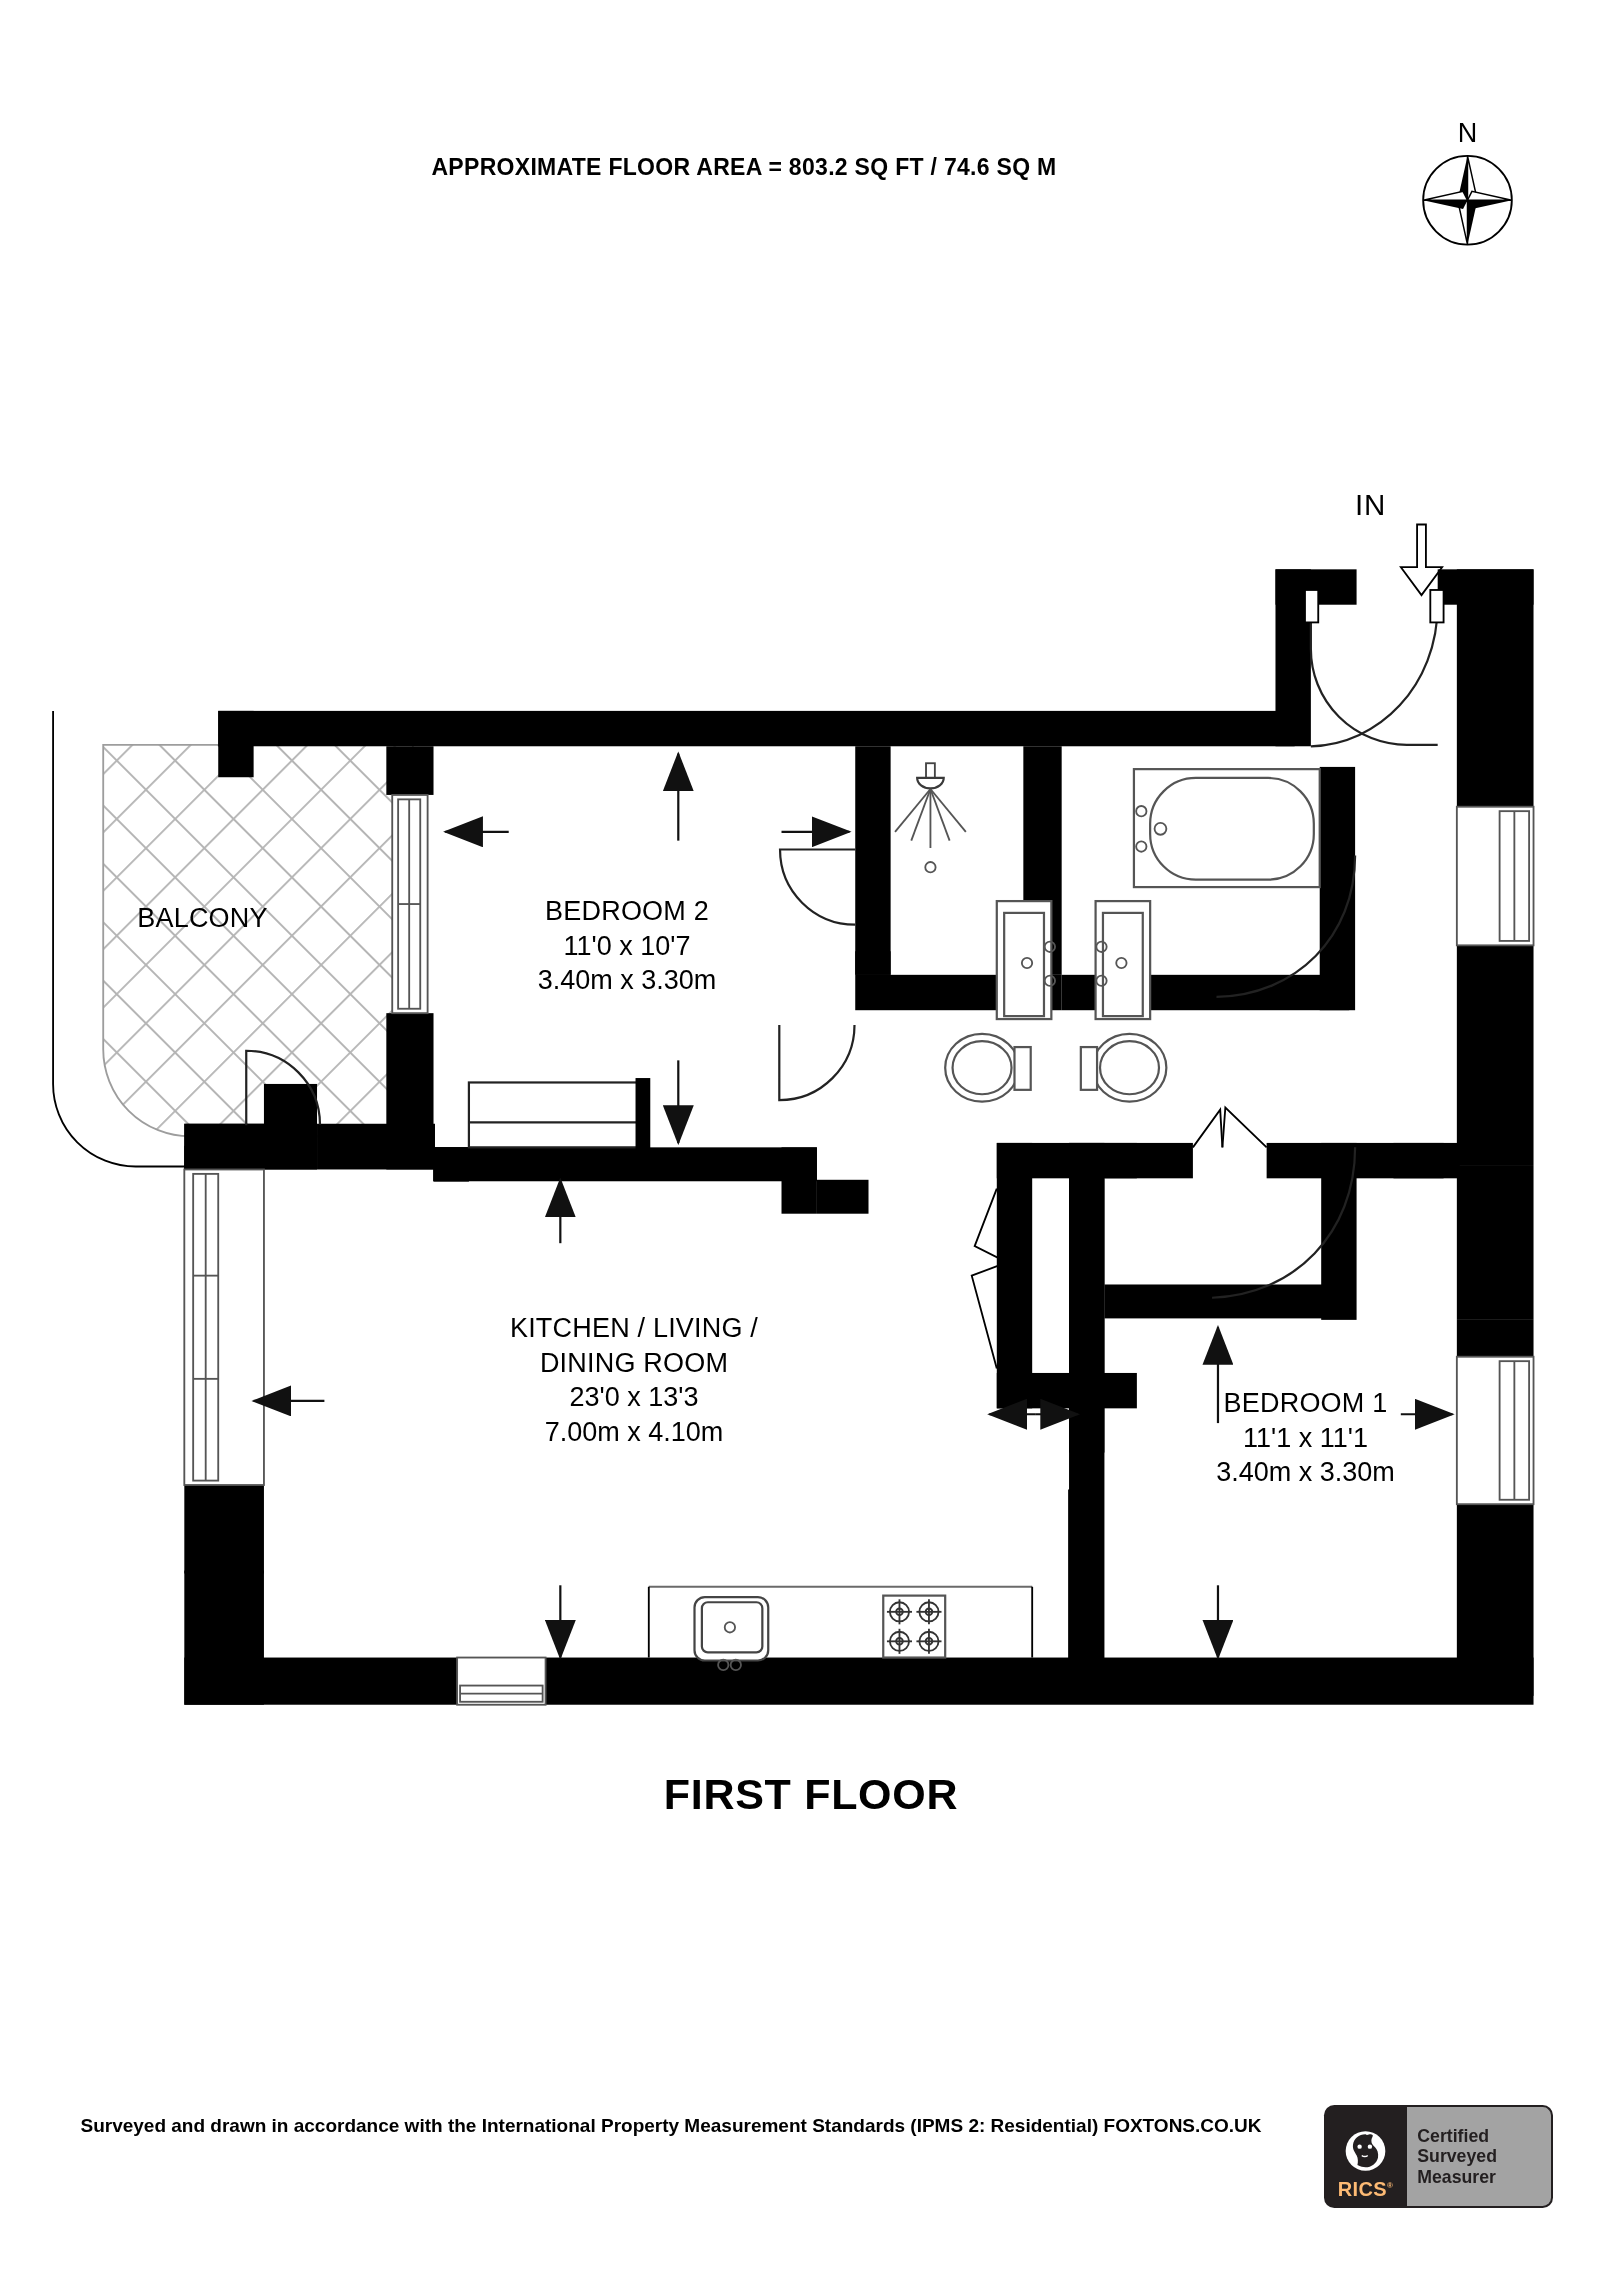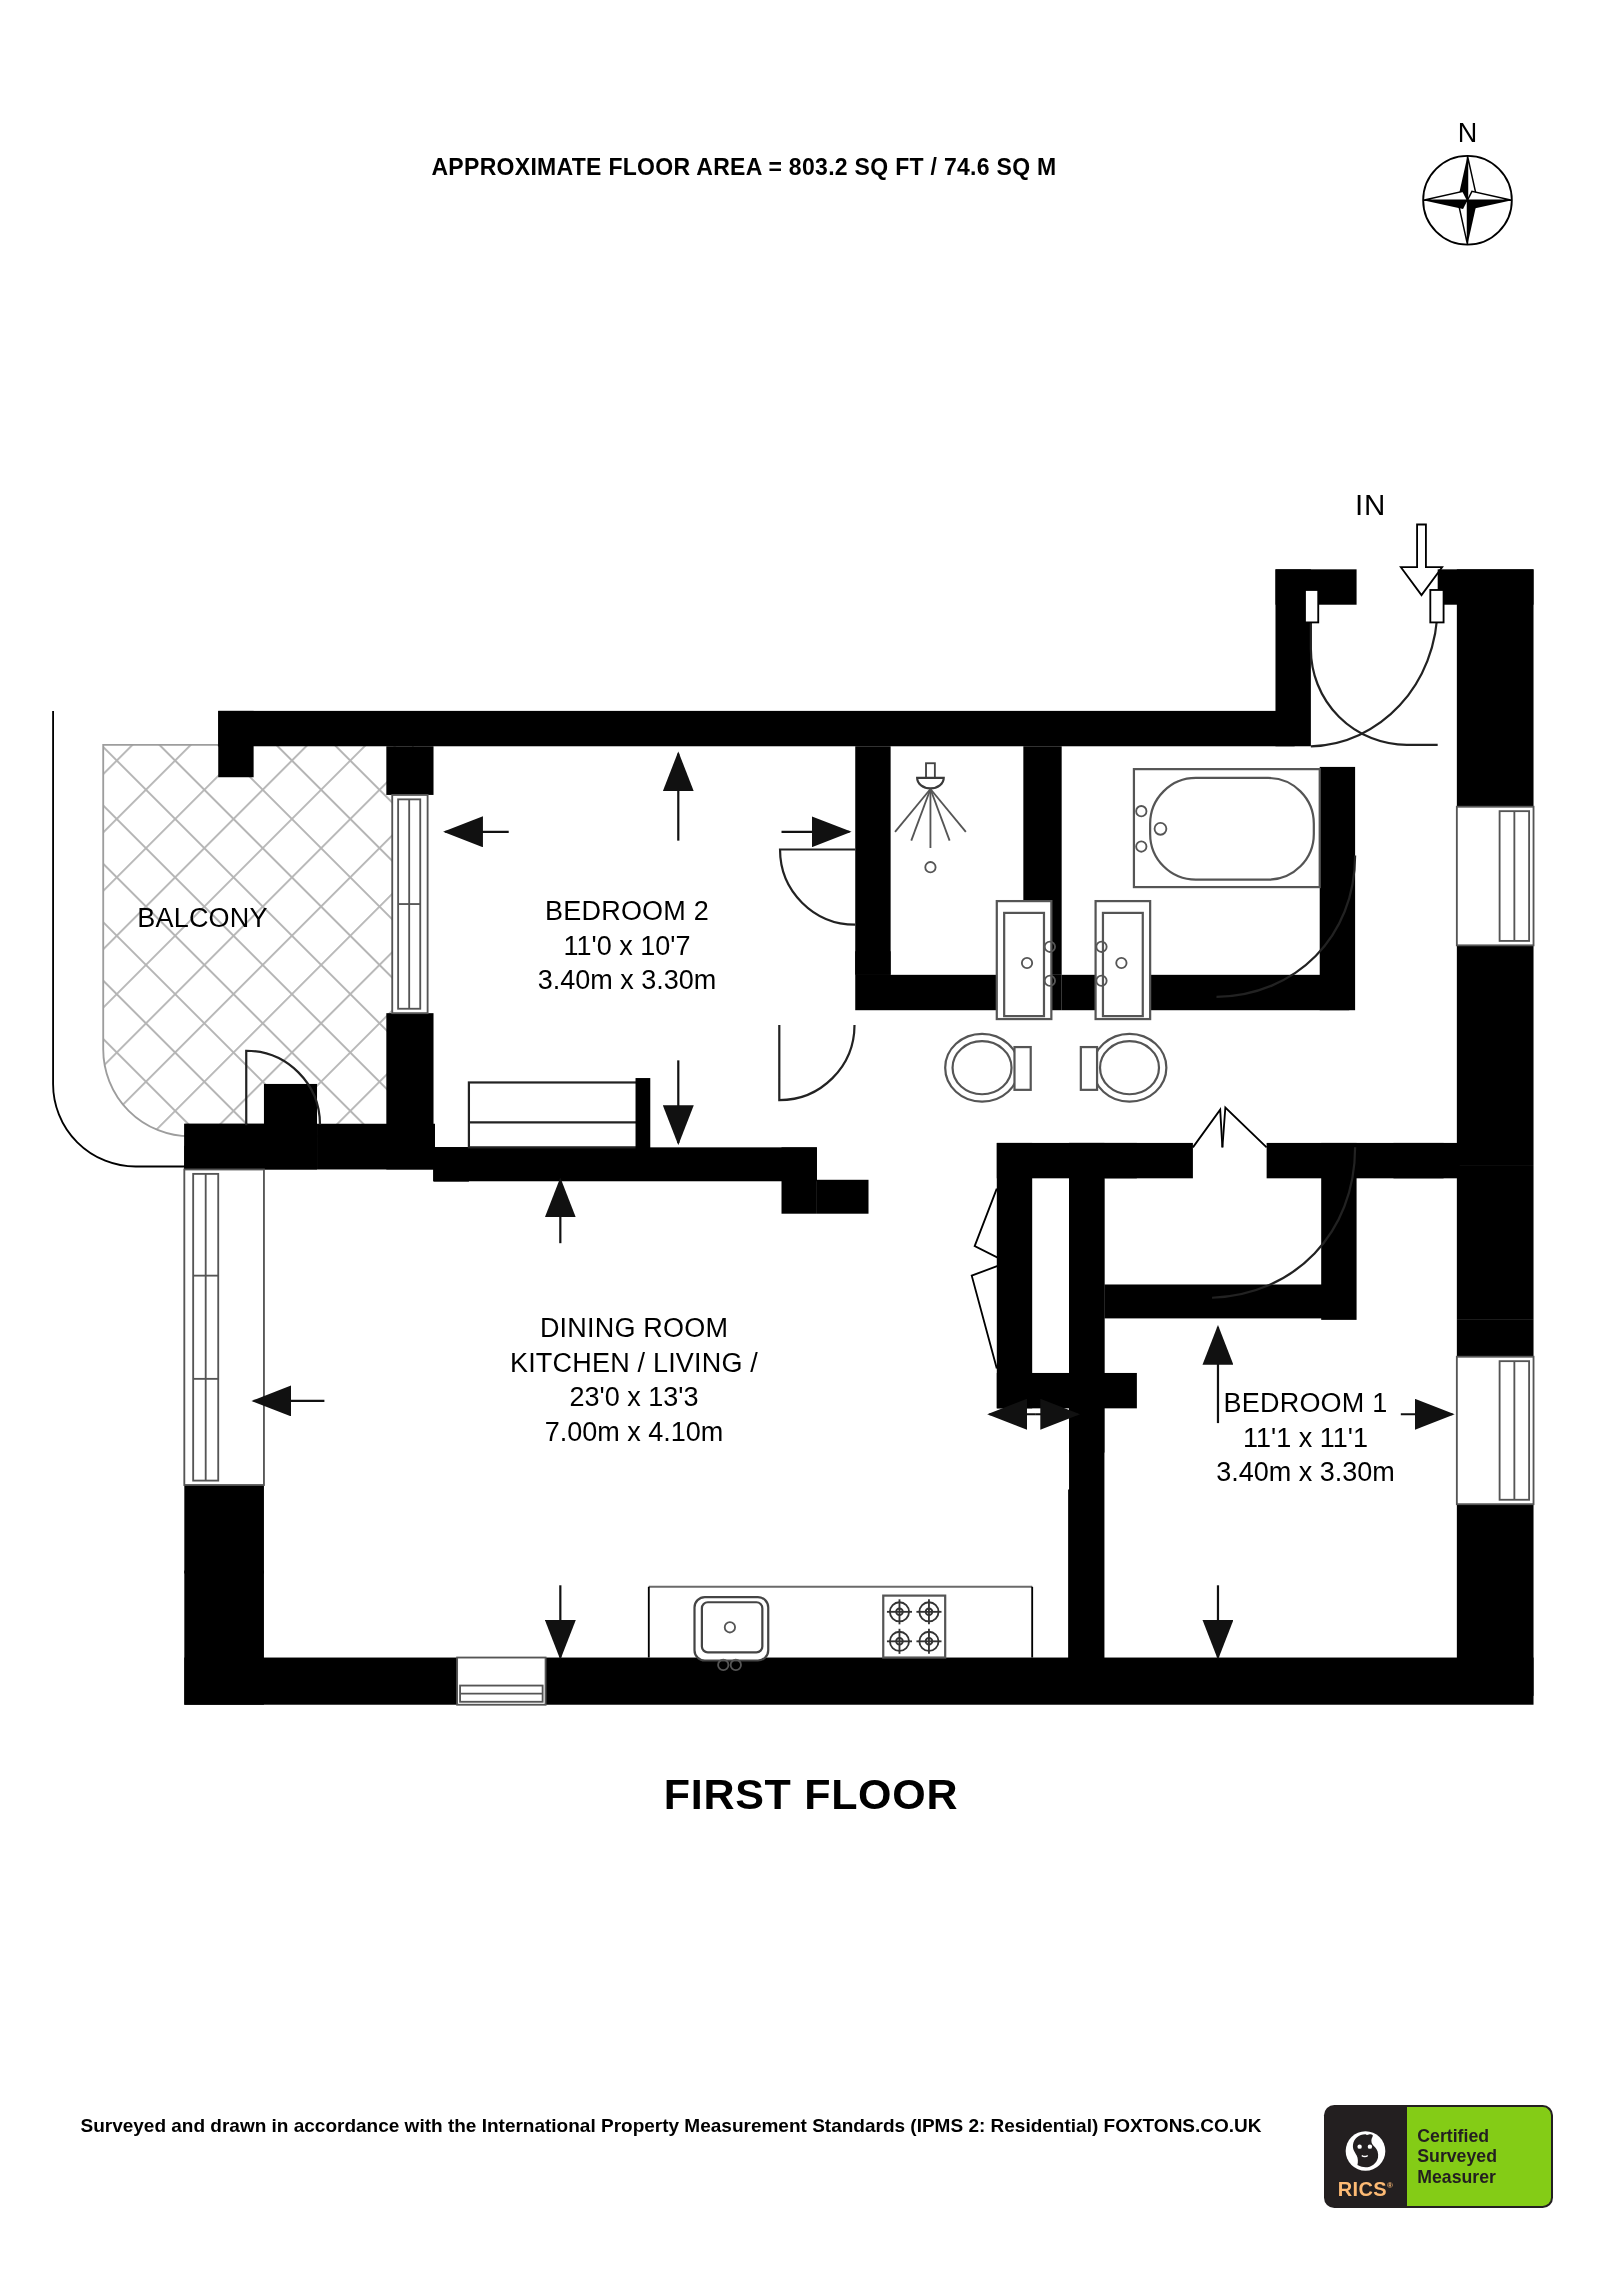--- a/index.html
+++ b/index.html
@@ -77,21 +77,21 @@
   }
   .rics-left{
     width:83px;background:#231f20;border-radius:10.3px 0 0 10.3px;
     position:relative;display:flex;flex-direction:column;
     align-items:center;justify-content:flex-end;padding-bottom:8.8px;box-sizing:border-box;
   }
   .rics-lion{width:47px;height:47px;margin-bottom:2.9px;}
   .rics-word{color:#fdba74;font-size:20px;font-weight:bold;letter-spacing:0.4px;line-height:1;}
   .rics-word sup{font-size:8px;vertical-align:super;}
   .rics-right{
-    flex:1;background:#84cc16;border:2.9px solid #231f20;border-left:none;
+    flex:1;background:#a3a3a3;border:2.9px solid #231f20;border-left:none;
     border-radius:0 10.3px 10.3px 0;
     display:flex;flex-direction:column;justify-content:center;
     padding-left:10.3px;box-sizing:border-box;
   }
   .rics-right div{font-size:17.7px;font-weight:bold;line-height:1.16;color:#231f20;}
 </style>
 </head>
 <body>
 
 <div class="page">
@@ -415,22 +415,22 @@
     <div class="nm">BALCONY</div>
   </div>
 
   <div class="room-label" id="label-bedroom2">
     <div class="nm">BEDROOM 2</div>
     <div class="d1">11'0 x 10'7</div>
     <div class="d2">3.40m x 3.30m</div>
   </div>
 
   <div class="room-label" id="label-kitchen">
+    <div class="nm">KITCHEN / LIVING /</div>
     <div class="nm">DINING ROOM</div>
-    <div class="nm">KITCHEN / LIVING /</div>
     <div class="d1">23'0 x 13'3</div>
     <div class="d2">7.00m x 4.10m</div>
   </div>
 
   <div class="room-label" id="label-bedroom1">
     <div class="nm">BEDROOM 1</div>
     <div class="d1">11'1 x 11'1</div>
     <div class="d2">3.40m x 3.30m</div>
   </div>
 

